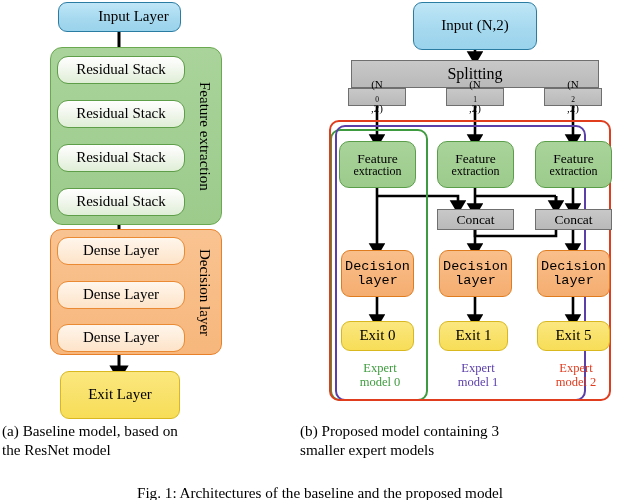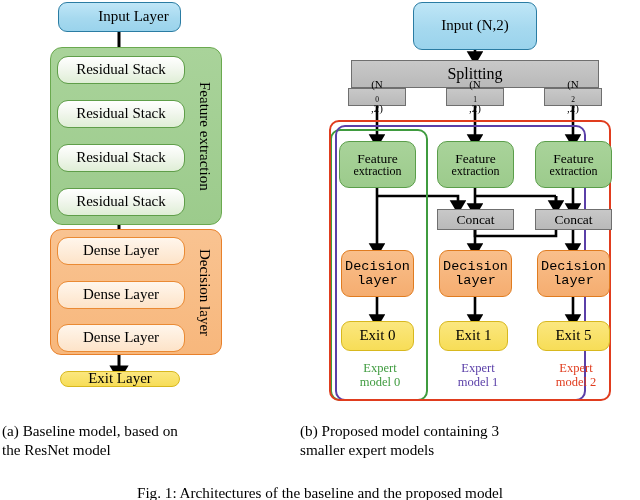--- a/index.html
+++ b/index.html
@@ -172,21 +172,21 @@
     <span>Dense Layer</span>
   </div>
   <div class="node innerorange lbl-lg" style="left:57px;top:324px;width:128px;height:28px;">
     <span>Dense Layer</span>
   </div>
 
   <div class="node vert lbl-lg" style="left:190px;top:236px;width:28px;height:114px;">
     <span>Decision layer</span>
   </div>
 
-  <div class="node yellow lbl-lg" style="left:60px;top:371px;width:120px;height:16px;">
+  <div class="node yellow lbl-lg" style="left:60px;top:371px;width:120px;height:48px;">
     <span>Exit Layer</span>
   </div>
 
   <div class="node blue lbl-lg" style="left:413px;top:2px;width:124px;height:48px;">
     <span>Input (N,2)</span>
   </div>
 
   <div class="node graybox lbl-xl" style="left:351px;top:60px;width:248px;height:28px;">
     <span>Splitting</span>
   </div>

